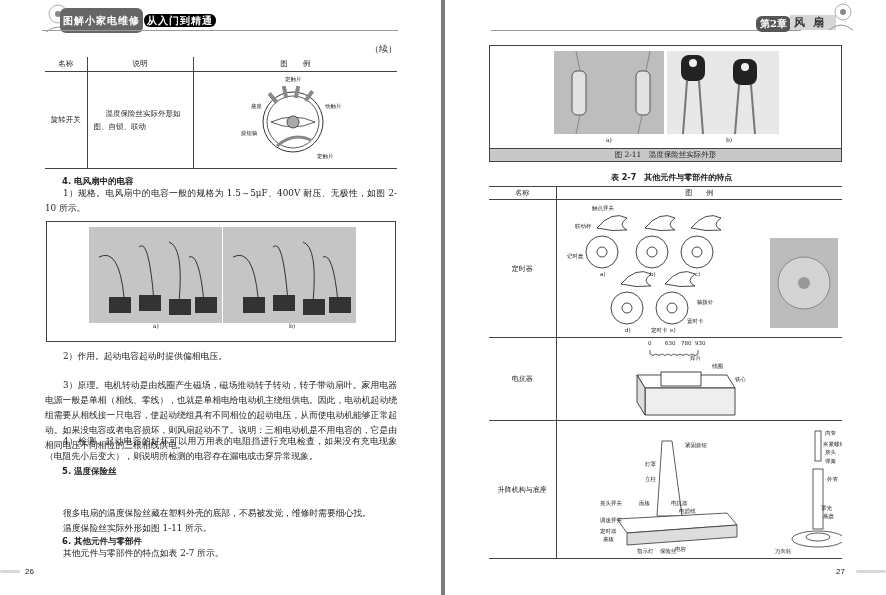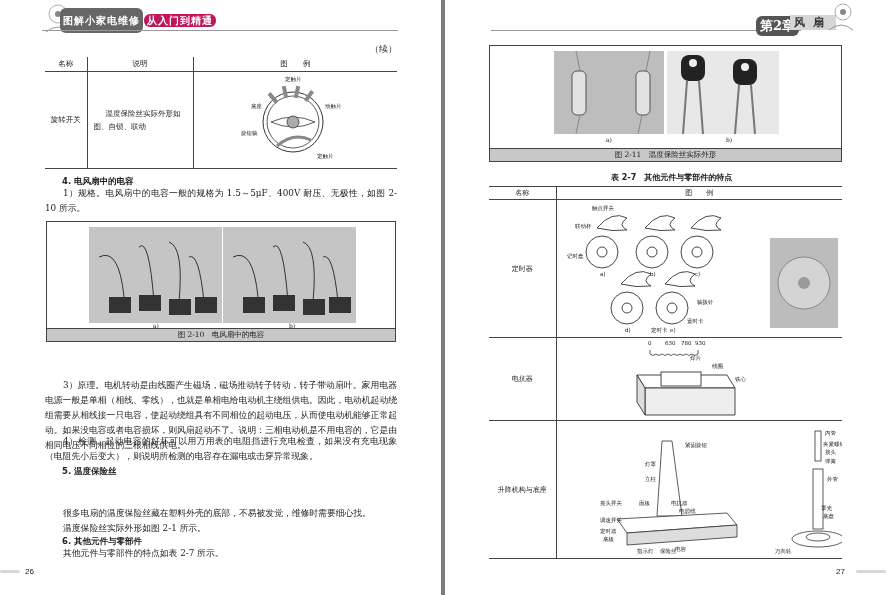--- a/index.html
+++ b/index.html
@@ -13,22 +13,22 @@
   .page-right { left: 445px; width: 441px; }
   .gutter { position: absolute; left: 441px; top: 0; width: 4px; height: 595px; background: #7d7d7d; }
 
   
   .hdr-line { position: absolute; top: 30px; height: 1px; background: #9a9a9a; }
   .hdr-left .hdr-line { left: 42px; width: 356px; }
   .hdr-right .hdr-line { left: 46px; width: 310px; }
   .flower { position: absolute; }
   .hdr-title-left { position: absolute; left: 60px; top: 14px; font-size: 10px; font-weight: bold; letter-spacing: 1px; white-space: nowrap; }
   .hdr-title-left .dark { color: #fff; background: #666; border-radius: 6px; padding: 7px 3px; }
-  .hdr-title-left .light { color: #fff; background: #be185d; border-radius: 6px; padding: 1px 3px; margin-left: 1px; }
-  .chapter-badge { position: absolute; left: 311px; top: 16px; font-size: 13px; color: #fff; background: #555; border-radius: 6px; padding: 1px 4px; font-weight: bold; }
+  .hdr-title-left .light { color: #fff; background: #000000; border-radius: 6px; padding: 1px 3px; margin-left: 1px; }
+  .chapter-badge { position: absolute; left: 311px; top: 16px; font-size: 10px; color: #fff; background: #555; border-radius: 6px; padding: 1px 4px; font-weight: bold; }
   .chapter-name { position: absolute; left: 345px; top: 15px; font-size: 11px; font-weight: bold; background: #d6d6d6; padding: 0 4px; letter-spacing: 8px; color: #333; }
 
   .cont { position: absolute; left: 370px; top: 43px; font-size: 9px; }
 
   table { border-collapse: collapse; font-size: 7.5px; }
   .tbl1 { position: absolute; left: 45px; top: 57px; width: 352px; }
   .tbl1 th { font-weight: normal; border-bottom: 1.5px solid #444; height: 14px; }
   .tbl1 td { vertical-align: middle; height: 95px; border-bottom: 1.5px solid #444; }
   .tbl1 th + th, .tbl1 td + td { border-left: 1px solid #444; }
 
@@ -117,29 +117,29 @@
       <svg width="133" height="96">
         <path d="M10 30 Q30 20 35 70 M50 20 Q60 10 65 75 M80 15 Q95 20 90 75 M100 30 Q110 25 115 75" stroke="#333" fill="none" stroke-width="1"></path>
         <rect x="20" y="70" width="22" height="16" fill="#333"></rect>
           <rect x="50" y="68" width="22" height="16" fill="#333"></rect>
         <rect x="80" y="72" width="22" height="16" fill="#333"></rect>
           <rect x="106" y="70" width="22" height="16" fill="#333"></rect>
       </svg>
     </div>
     <div class="sub" style="left:106px;top:100px">a)</div>
     <div class="sub" style="left:242px;top:100px">b)</div>
-    <div class="figcap">图 2-10　电风扇中的电容</div>
-  </div>
-
+  </div>
+
+  <div class="para" style="left:45px;top:349px;width:352px;text-indent:18px">2）作用。起动电容起动时提供偏相电压。</div>
   <div class="para" style="left:45px;top:378px;width:352px;text-indent:18px">3）原理。电机转动是由线圈产生磁场，磁场推动转子转动，转子带动扇叶。家用电器电源一般是单相（相线、零线），也就是单相电给电动机主绕组供电。因此，电动机起动绕组需要从相线接一只电容，使起动绕组具有不同相位的起动电压，从而使电动机能够正常起动。如果没电容或者电容损坏，则风扇起动不了。说明：三相电动机是不用电容的，它是由相同电压不同相位的三根相线供电。</div>
   <div class="para" style="left:45px;top:434px;width:352px;text-indent:18px">4）检测。起动电容的好坏可以用万用表的电阻挡进行充电检查，如果没有充电现象（电阻先小后变大），则说明所检测的电容存在漏电或击穿异常现象。</div>
 
   <div class="section-h" style="left:62px;top:466px">5. 温度保险丝</div>
   <div class="para" style="left:45px;top:506px;width:352px;text-indent:18px">很多电扇的温度保险丝藏在塑料外壳的底部，不易被发觉，维修时需要细心找。</div>
-  <div class="para" style="left:45px;top:521px;width:352px;text-indent:18px">温度保险丝实际外形如图 2-1 所示。</div>
+  <div class="para" style="left:45px;top:521px;width:352px;text-indent:18px">温度保险丝实际外形如图 1-11 所示。</div>
 
   <div class="section-h" style="left:62px;top:536px">6. 其他元件与零部件</div>
   <div class="para" style="left:45px;top:546px;width:352px;text-indent:18px">其他元件与零部件的特点如表 2-7 所示。</div>
 
   <div class="arrow" style="left:0;width:20px"></div>
   <div class="pnum" style="left:25px">26</div>
 </div>
 
 <div class="gutter"></div>
 

